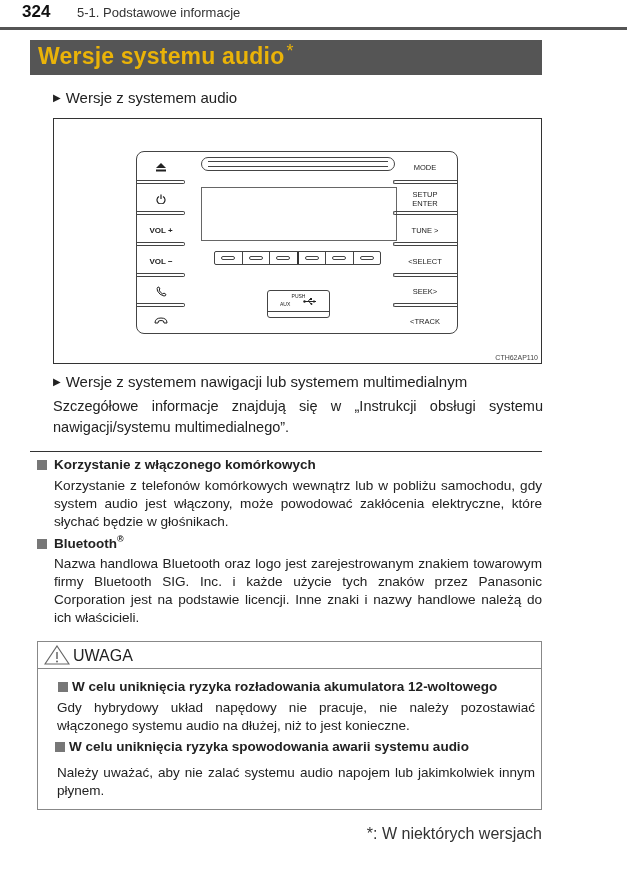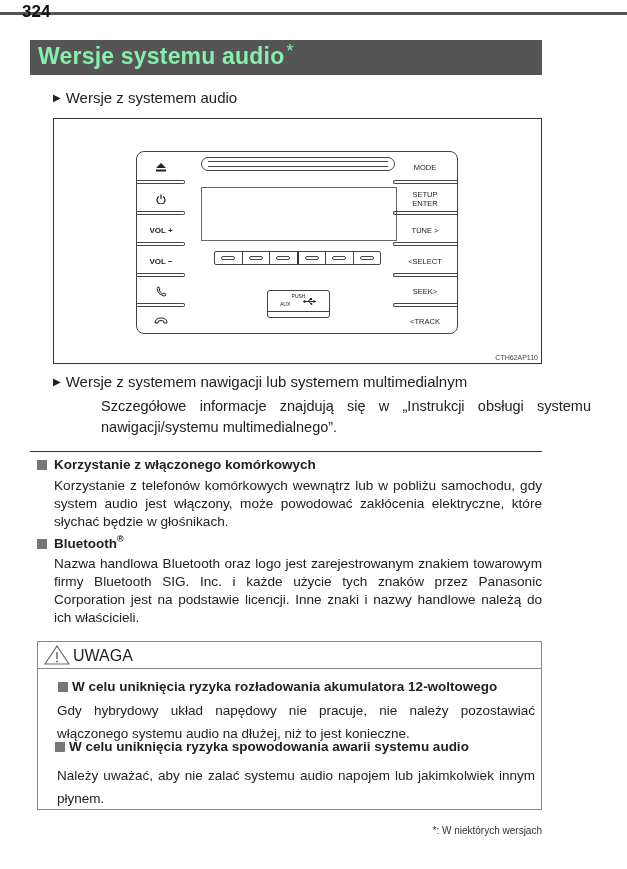--- a/index.html
+++ b/index.html
@@ -1,24 +1,24 @@
 <!DOCTYPE html>
 <html><head>
 <meta charset="utf-8">
 <style>
   * { box-sizing: border-box; margin: 0; padding: 0; }
   html, body { width: 627px; height: 869px; background: #ffffff; overflow: hidden; }
   body { position: relative; font-family: "Liberation Sans", sans-serif; color: #1a1a1a; }
 
-  .page-header { position: absolute; left: 0; top: 0; width: 627px; height: 15px; border-bottom: 3px solid #555; }
+  .page-header { position: absolute; left: 0; top: 0; width: 627px; height: 30px; border-bottom: 3px solid #555; }
   .page-number { position: absolute; left: 22px; top: 2px; font-size: 17px; font-weight: bold; color: #111; }
   .section-label { position: absolute; left: 77px; top: 5px; font-size: 13px; color: #333; }
 
   .title-bar { position: absolute; left: 30px; top: 40px; width: 512px; height: 35px; background: #555555; }
-  .title-text { position: absolute; left: 8px; top: 3px; font-size: 23px; font-weight: bold; color: #86efac; letter-spacing: 0.2px; }
+  .title-text { position: absolute; left: 8px; top: 3px; font-size: 23px; font-weight: bold; color: #eab308; letter-spacing: 0.2px; }
   .title-asterisk { font-size: 18px; font-weight: normal; vertical-align: top; position: relative; top: -2px; margin-left: 2px; }
 
   .arrow-item { position: absolute; font-size: 15px; color: #222; }
   .arrow-icon { display: inline-block; font-size: 10px; margin-right: 5px; position: relative; top: -2px; }
 
   .figure-box { position: absolute; left: 53px; top: 118px; width: 489px; height: 246px; border: 1.5px solid #333; }
   .figure-code { position: absolute; right: 3px; bottom: 2px; font-size: 7px; color: #444; }
 
   .radio { position: absolute; left: 82px; top: 32px; width: 322px; height: 183px; border: 1.5px solid #444; border-radius: 8px; }
   .radio-btn-l { position: absolute; left: 0; width: 48px; height: 30px; display: flex; align-items: center; justify-content: center; font-size: 8px; font-weight: bold; color: #222; }
@@ -32,42 +32,43 @@
   .preset-row { position: absolute; left: 77px; top: 99px; width: 167px; height: 14px; border: 1.5px solid #444; border-radius: 2px; display: flex; }
   .preset { flex: 1; border-right: 1px solid #444; display: flex; align-items: center; justify-content: center; }
   .preset:last-child { border-right: none; }
   .preset-pill { width: 14px; height: 4px; border: 1px solid #444; border-radius: 2px; }
   .aux-port { position: absolute; left: 130px; top: 138px; width: 63px; height: 28px; border: 1.5px solid #444; border-radius: 3px; }
   .aux-port .push { position: absolute; left: 0; right: 0; top: 2px; text-align: center; font-size: 5px; }
   .aux-port .aux { position: absolute; left: 12px; top: 10px; font-size: 5px; }
   .aux-port .usb { position: absolute; right: 12px; top: 7px; font-size: 8px; }
   .aux-port .lip { position: absolute; left: 0; right: 0; bottom: 5px; border-top: 1.5px solid #444; }
 
-  .body-text { position: absolute; left: 53px; width: 490px; font-size: 14.5px; line-height: 21px; color: #222; text-align: justify; margin-left: 48px; }
+  .body-text { position: absolute; left: 53px; width: 490px; font-size: 14.5px; line-height: 21px; color: #222; text-align: justify; }
   .hr { position: absolute; left: 30px; width: 512px; border-top: 1.5px solid #333; }
 
   .sq-heading { position: absolute; left: 37px; font-size: 13.5px; font-weight: bold; color: #222; }
   .sq { display: inline-block; width: 10px; height: 10px; background: #777; margin-right: 7px; position: relative; top: 1px; }
   .para { position: absolute; left: 54px; width: 488px; font-size: 13.6px; line-height: 18px; color: #222; text-align: justify; }
 
   .warning-box { position: absolute; left: 37px; top: 641px; width: 505px; height: 169px; border: 1.5px solid #888; }
   .warning-head { position: absolute; left: 0; top: 0; width: 100%; height: 27px; border-bottom: 1.5px solid #888; }
   .warning-title { position: absolute; left: 35px; top: 5px; font-size: 16px; color: #222; }
   .warning-icon { position: absolute; left: 6px; top: 3px; }
   .w-heading { position: absolute; left: 3px; font-size: 13.5px; font-weight: bold; color: #222; }
   .w-heading .sq { margin-right: 4px; }
-  .w-para { position: absolute; left: 19px; width: 478px; font-size: 13.5px; line-height: 23px; color: #222; text-align: justify; }
-
-  .footnote { position: absolute; right: 85px; top: 825px; font-size: 10px; color: #333; }
+  .w-para { position: absolute; left: 19px; width: 478px; font-size: 13.5px; line-height: 18px; color: #222; text-align: justify; }
+
+  .footnote { position: absolute; right: 85px; top: 825px; font-size: 16px; color: #333; }
 </style>
 </head>
 <body>
 
 <div class="page-header">
   <span class="page-number">324</span>
+  <span class="section-label">5-1. Podstawowe informacje</span>
 </div>
 
 <div class="title-bar">
   <span class="title-text"><span>Wersje systemu audio</span><span class="title-asterisk">*</span></span>
 </div>
 
 <div class="arrow-item" style="left:53px; top:89px;">
   <span class="arrow-icon">▶</span><span>Wersje z systemem audio</span>
 </div>
 

